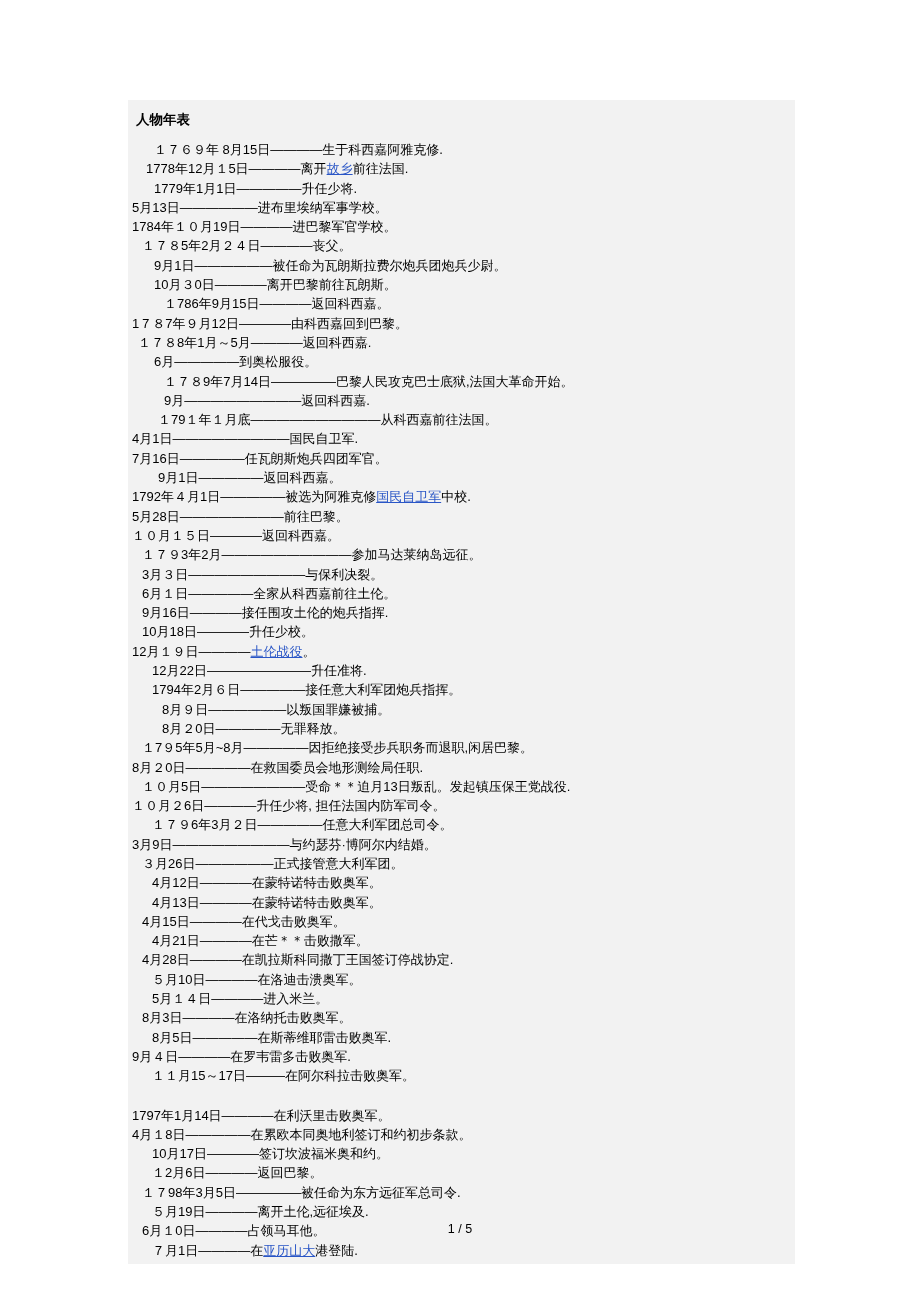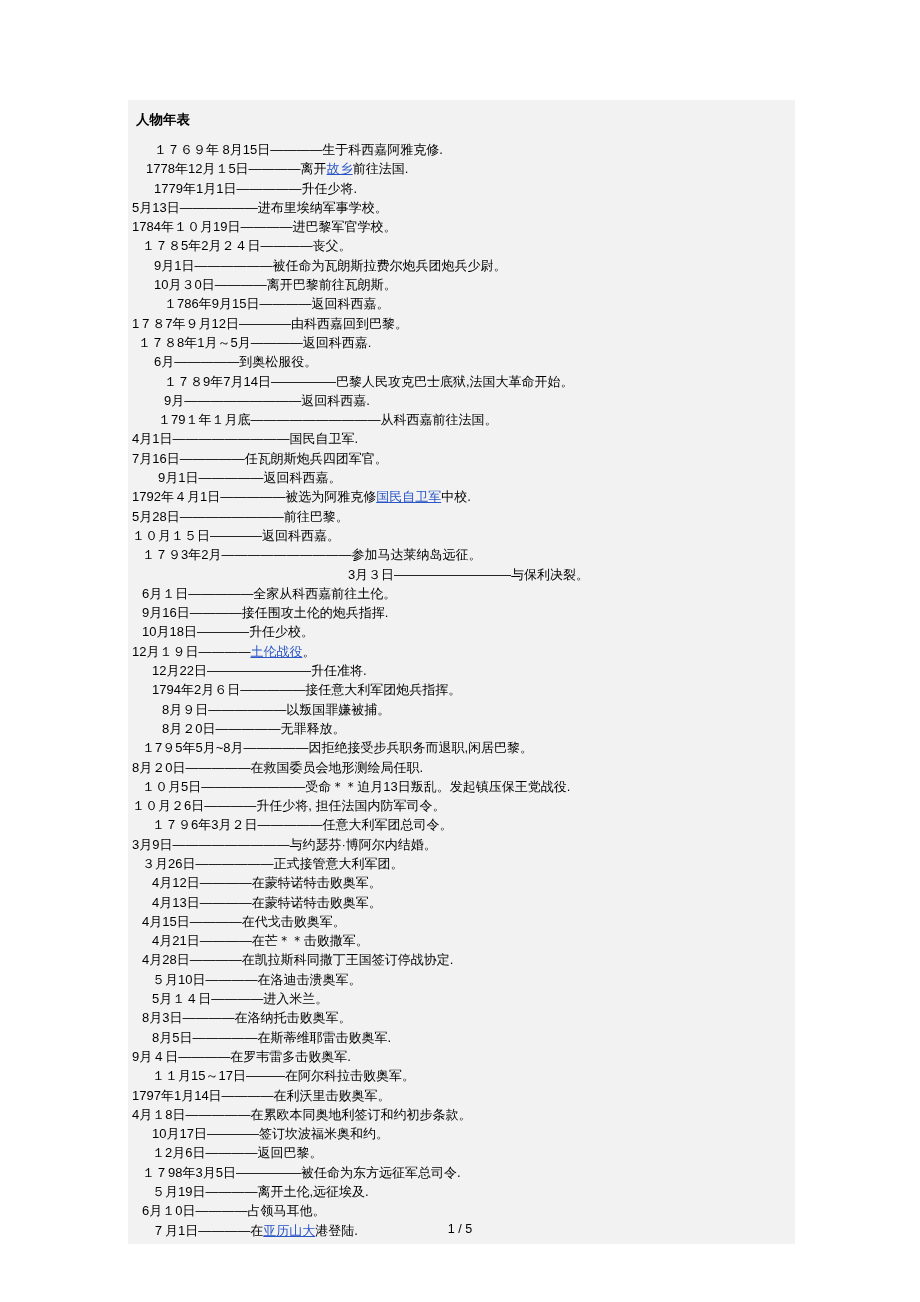--- a/index.html
+++ b/index.html
@@ -85,21 +85,21 @@
         <div class="entry" style="padding-left: 36px;"><span>１７８9年7月14日—————巴黎人民攻克巴士底狱,法国大革命开始。</span></div>
         <div class="entry" style="padding-left: 36px;"><span>9月—————————返回科西嘉.</span></div>
         <div class="entry" style="padding-left: 30px;"><span>１79１年１月底——————————从科西嘉前往法国。</span></div>
         <div class="entry" style="padding-left: 4px;"><span>4月1日—————————国民自卫军.</span></div>
         <div class="entry" style="padding-left: 4px;"><span>7月16日—————任瓦朗斯炮兵四团军官。</span></div>
         <div class="entry" style="padding-left: 30px;"><span>9月1日—————返回科西嘉。</span></div>
         <div class="entry" style="padding-left: 4px;"><span>1792年４月1日—————被选为阿雅克修</span><span class="lnk">国民自卫军</span><span>中校.</span></div>
         <div class="entry" style="padding-left: 4px;"><span>5月28日————————前往巴黎。</span></div>
         <div class="entry" style="padding-left: 4px;"><span>１０月１５日————返回科西嘉。</span></div>
         <div class="entry" style="padding-left: 14px;"><span>１７９3年2月——————————参加马达莱纳岛远征。</span></div>
-        <div class="entry" style="padding-left: 14px; text-align: center;"><span>3月３日—————————与保利决裂。</span></div>
+        <div class="entry" style="padding-left: 14px;"><span>3月３日—————————与保利决裂。</span></div>
         <div class="entry" style="padding-left: 14px;"><span>6月１日—————全家从科西嘉前往土伦。</span></div>
         <div class="entry" style="padding-left: 14px;"><span>9月16日————接任围攻土伦的炮兵指挥.</span></div>
         <div class="entry" style="padding-left: 14px;"><span>10月18日————升任少校。</span></div>
         <div class="entry" style="padding-left: 4px;"><span>12月１９日————</span><span class="lnk">土伦战役</span><span>。</span></div>
         <div class="entry" style="padding-left: 24px;"><span>12月22日————————升任准将.</span></div>
         <div class="entry" style="padding-left: 24px;"><span>1794年2月６日—————接任意大利军团炮兵指挥。</span></div>
         <div class="entry" style="padding-left: 34px;"><span>8月９日——————以叛国罪嫌被捕。</span></div>
         <div class="entry" style="padding-left: 34px;"><span>8月２0日—————无罪释放。</span></div>
         <div class="entry" style="padding-left: 14px;"><span>１7９5年5月~8月—————因拒绝接受步兵职务而退职,闲居巴黎。</span></div>
         <div class="entry" style="padding-left: 4px;"><span>8月２0日—————在救国委员会地形测绘局任职.</span></div>
@@ -112,21 +112,21 @@
         <div class="entry" style="padding-left: 24px;"><span>4月13日————在蒙特诺特击败奥军。</span></div>
         <div class="entry" style="padding-left: 14px;"><span>4月15日————在代戈击败奥军。</span></div>
         <div class="entry" style="padding-left: 24px;"><span>4月21日————在芒＊＊击败撒军。</span></div>
         <div class="entry" style="padding-left: 14px;"><span>4月28日————在凯拉斯科同撒丁王国签订停战协定.</span></div>
         <div class="entry" style="padding-left: 24px;"><span>５月10日————在洛迪击溃奥军。</span></div>
         <div class="entry" style="padding-left: 24px;"><span>5月１４日————进入米兰。</span></div>
         <div class="entry" style="padding-left: 14px;"><span>8月3日————在洛纳托击败奥军。</span></div>
         <div class="entry" style="padding-left: 24px;"><span>8月5日—————在斯蒂维耶雷击败奥军.</span></div>
         <div class="entry" style="padding-left: 4px;"><span>9月４日————在罗韦雷多击败奥军.</span></div>
         <div class="entry" style="padding-left: 24px;"><span>１１月15～17日———在阿尔科拉击败奥军。</span></div>
-        <div class="entry" style="padding-left: 4px;"><span>1797年1月14日————在利沃里击败奥军。</span></div>
+        <div class="entry" style="padding-left: 4px; margin-top: 20px;"><span>1797年1月14日————在利沃里击败奥军。</span></div>
         <div class="entry" style="padding-left: 4px;"><span>4月１8日—————在累欧本同奥地利签订和约初步条款。</span></div>
         <div class="entry" style="padding-left: 24px;"><span>10月17日————签订坎波福米奥和约。</span></div>
         <div class="entry" style="padding-left: 24px;"><span>１2月6日————返回巴黎。</span></div>
         <div class="entry" style="padding-left: 14px;"><span>１７98年3月5日—————被任命为东方远征军总司令.</span></div>
         <div class="entry" style="padding-left: 24px;"><span>５月19日————离开土伦,远征埃及.</span></div>
         <div class="entry" style="padding-left: 14px;"><span>6月１0日————占领马耳他。</span></div>
         <div class="entry" style="padding-left: 24px;"><span>７月1日————在</span><span class="lnk">亚历山大</span><span>港登陆.</span></div>
       </div>
   </div>
   <div class="footer">1 / 5</div>

